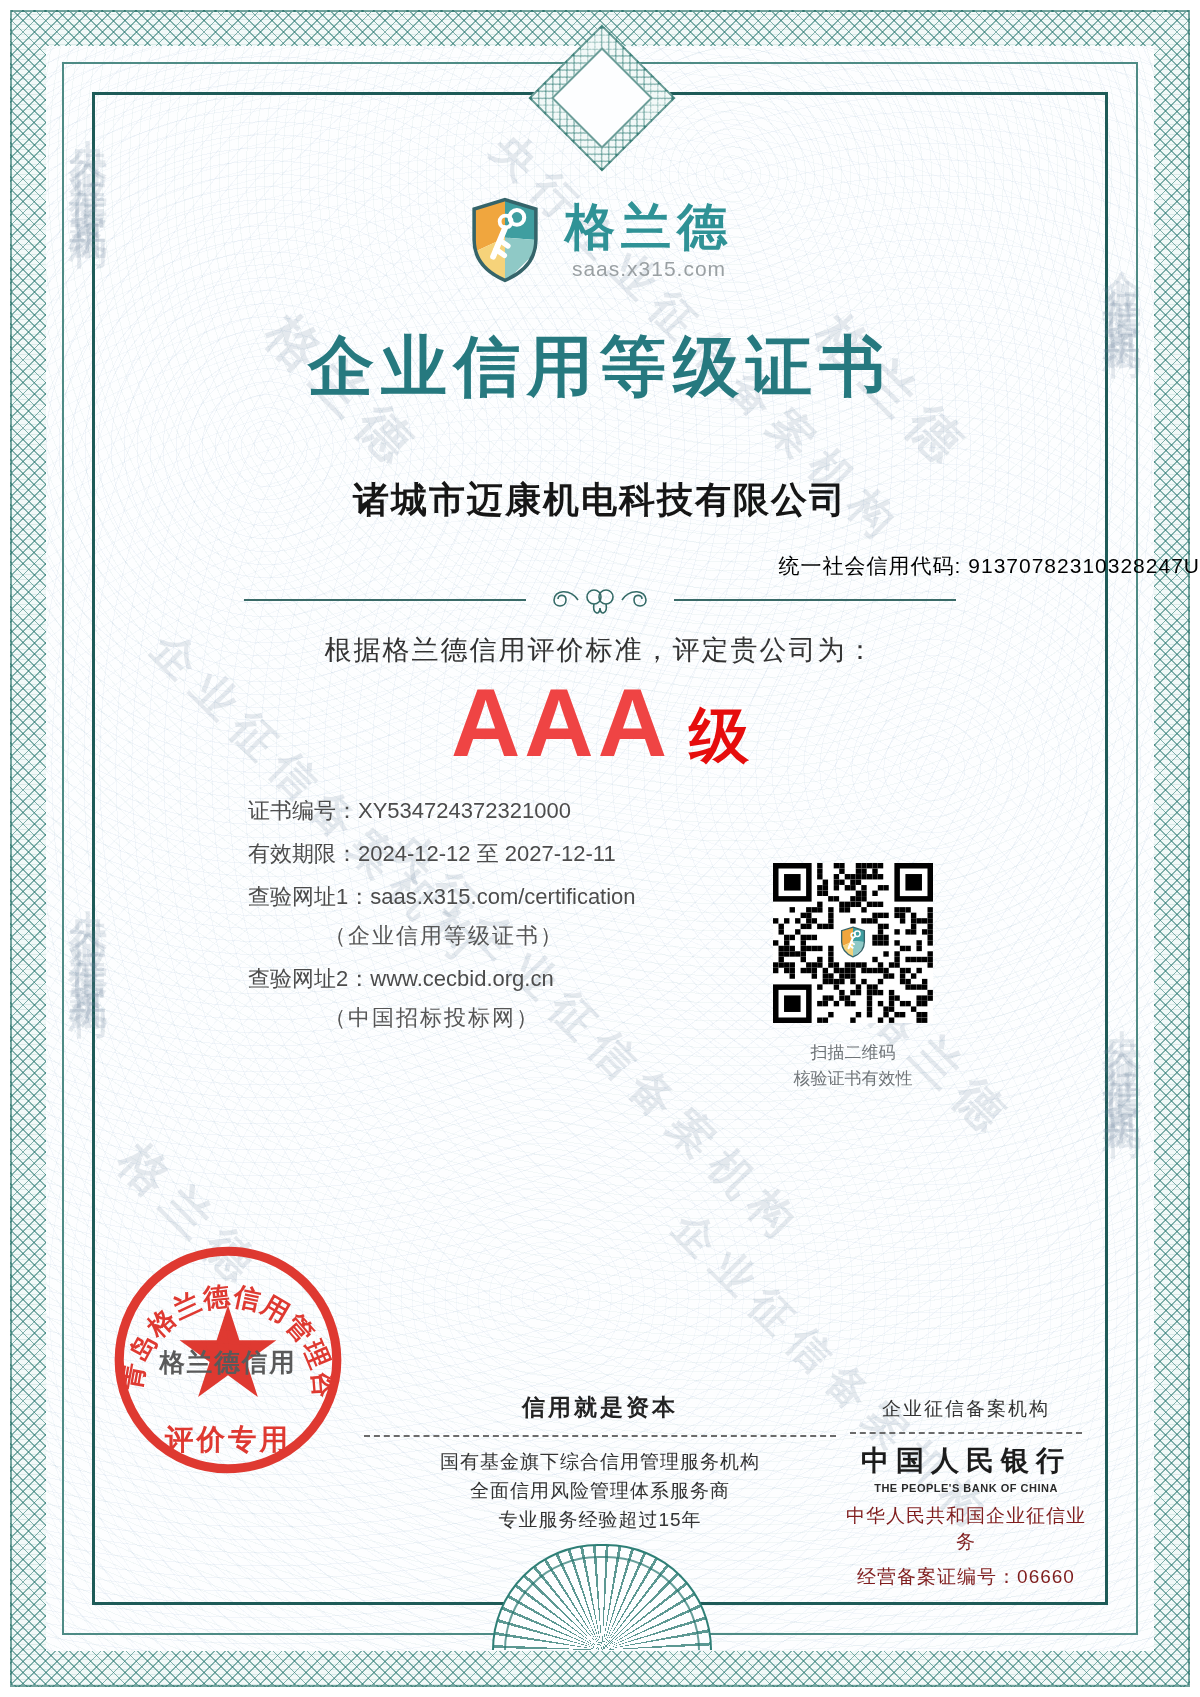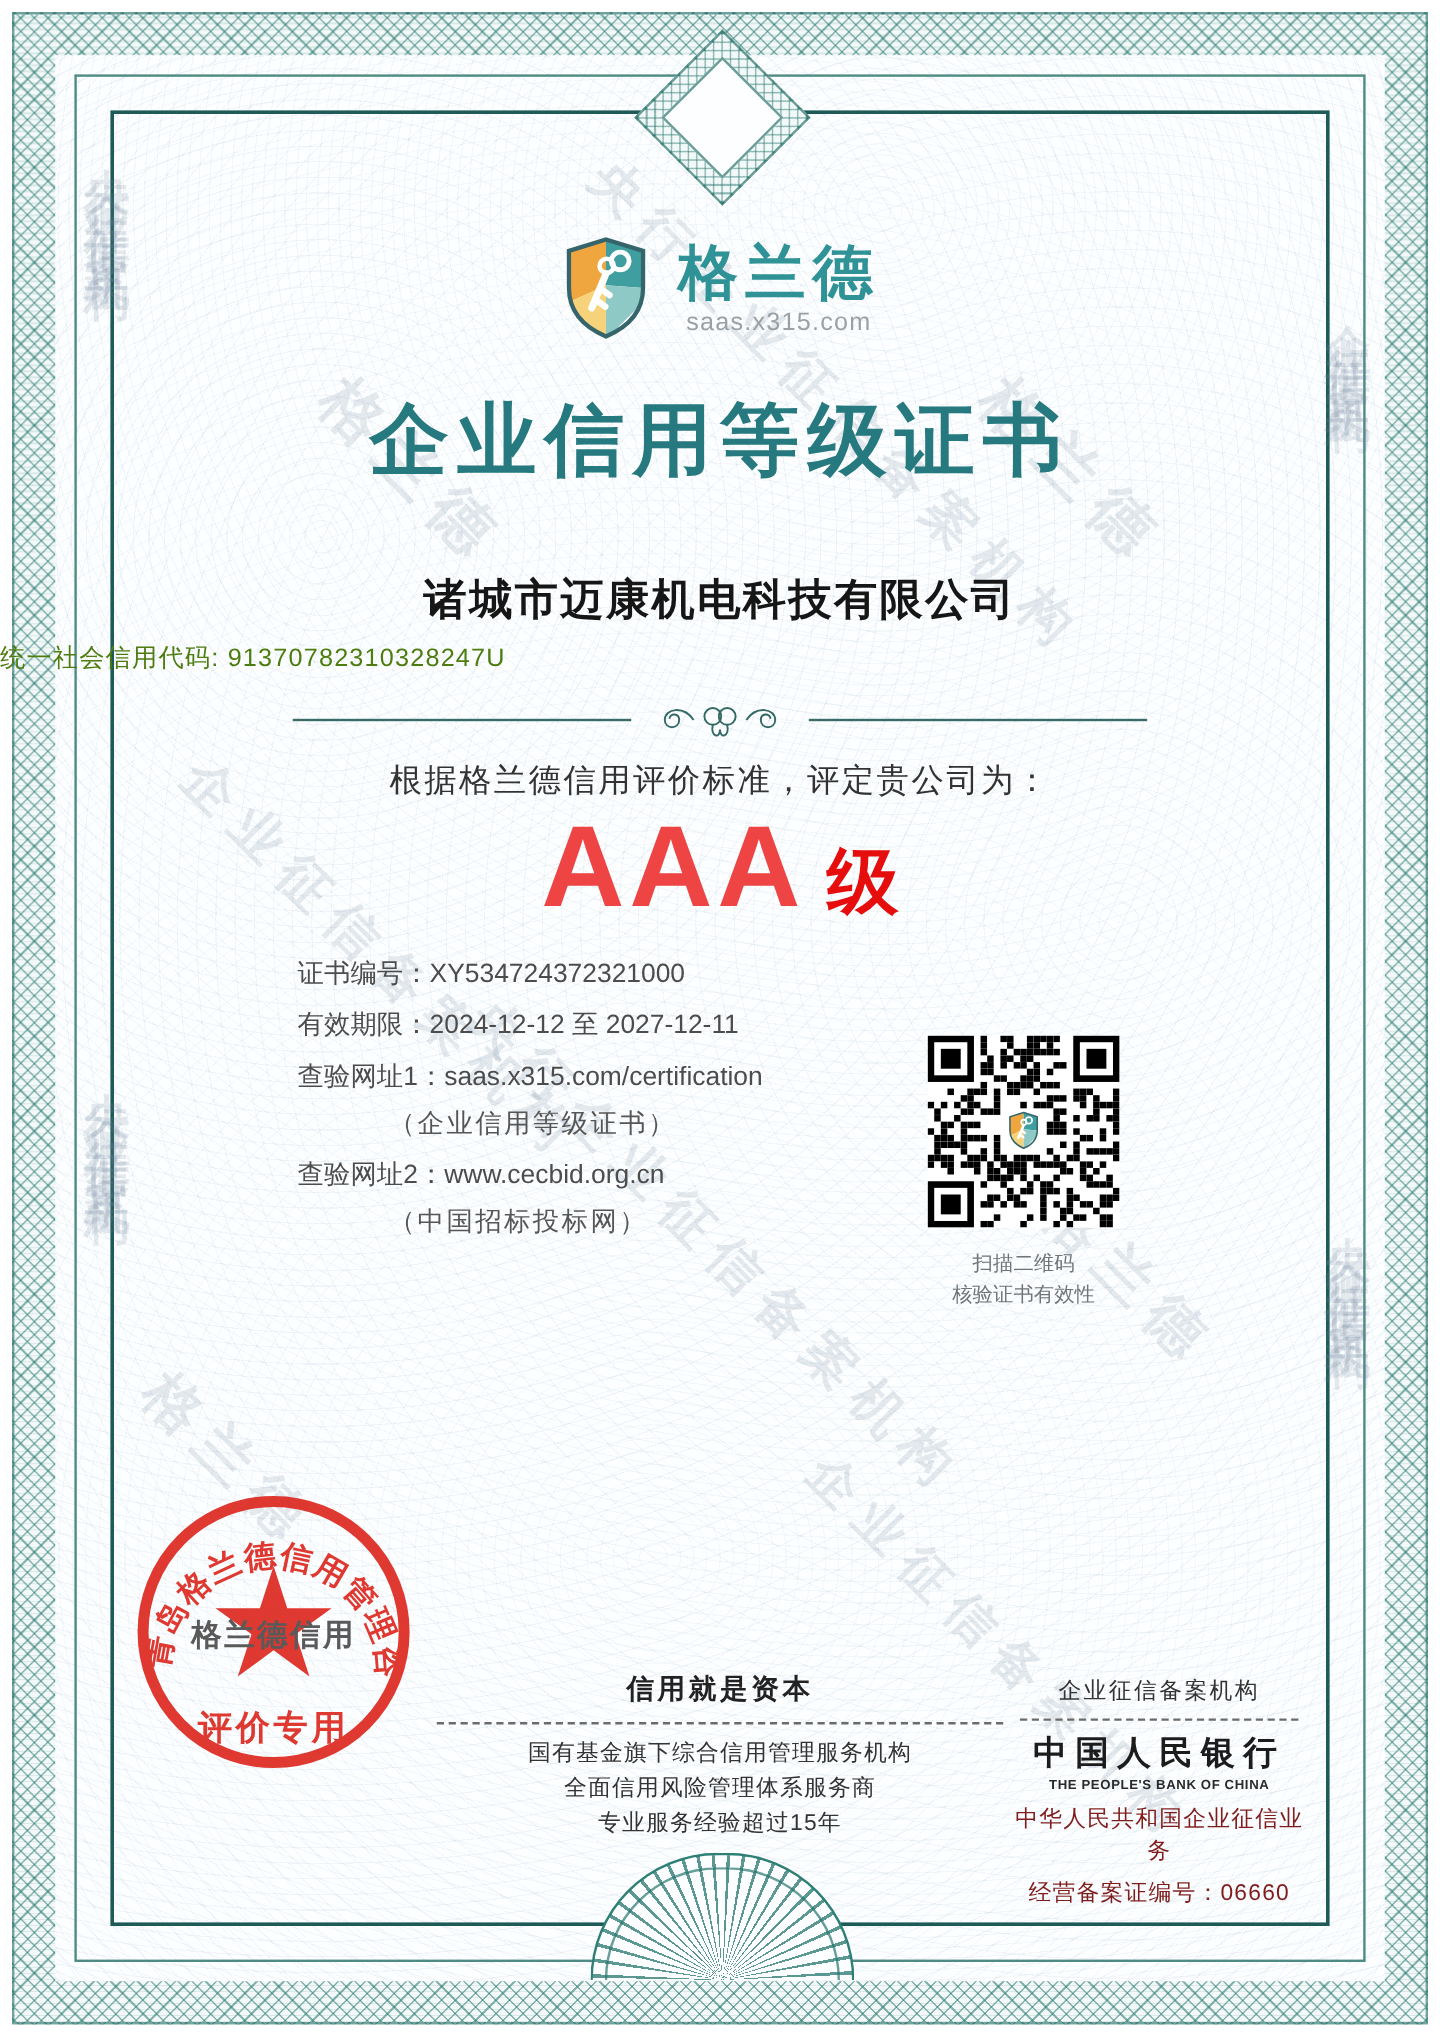--- a/index.html
+++ b/index.html
@@ -51,22 +51,22 @@
   .logo-shield{width:76px;height:96px;}
   .brand-text{text-align:left;}
   .brand-name{font-size:50px;color:#2f9296;font-weight:600;letter-spacing:6px;line-height:1.1;}
   .brand-domain{font-size:21px;color:#9aa0a3;letter-spacing:1px;margin-top:2px;text-align:center;}
 
   .cert-title{position:absolute;left:0;top:322px;width:100%;text-align:center;
     font-size:66px;font-weight:800;color:#26797f;letter-spacing:7px;}
 
   .company-name{position:absolute;left:0;top:476px;width:100%;text-align:center;
     font-size:36px;font-weight:700;color:#161616;letter-spacing:2px;}
-  .credit-code{position:absolute;left:0;top:534px;width:100%;text-align:left;
-    font-size:21px;color:#4d7c0f;letter-spacing:1px;}
+  .credit-code{position:absolute;left:0;top:552px;width:100%;text-align:right;
+    font-size:21px;color:#000000;letter-spacing:1px;}
 
   
   .divider{position:absolute;left:0;top:578px;width:100%;display:flex;justify-content:center;align-items:center;gap:14px;}
   .divider .line{width:282px;height:2px;background:#3a6b68;}
 
   .intro{position:absolute;left:0;top:632px;width:100%;text-align:center;
     font-size:27px;color:#333;letter-spacing:2px;}
 
   .grade-row{position:absolute;left:0;top:668px;width:100%;text-align:center;}
   .grade{font-size:96px;font-weight:900;color:#ef4444;letter-spacing:4px;}

